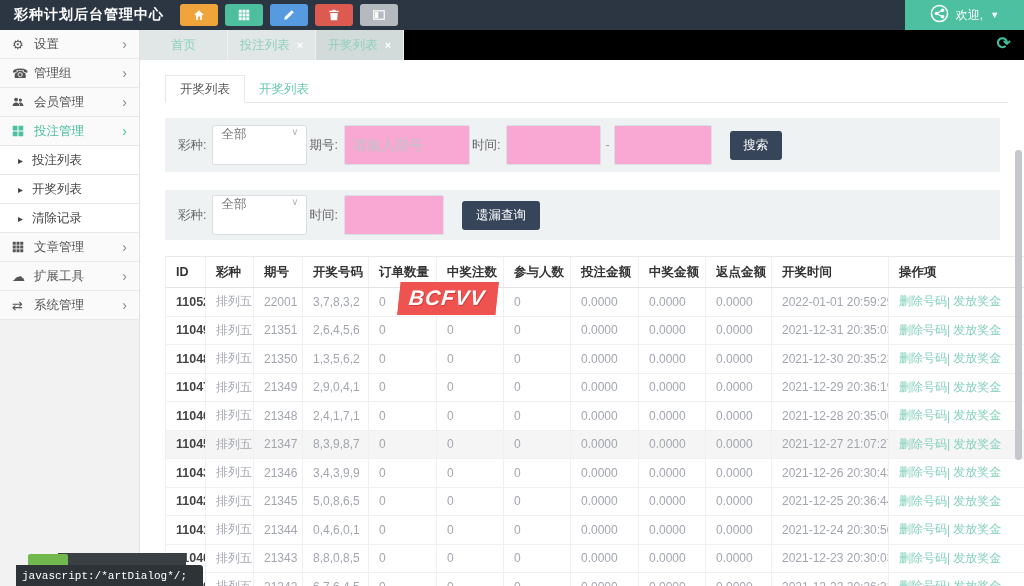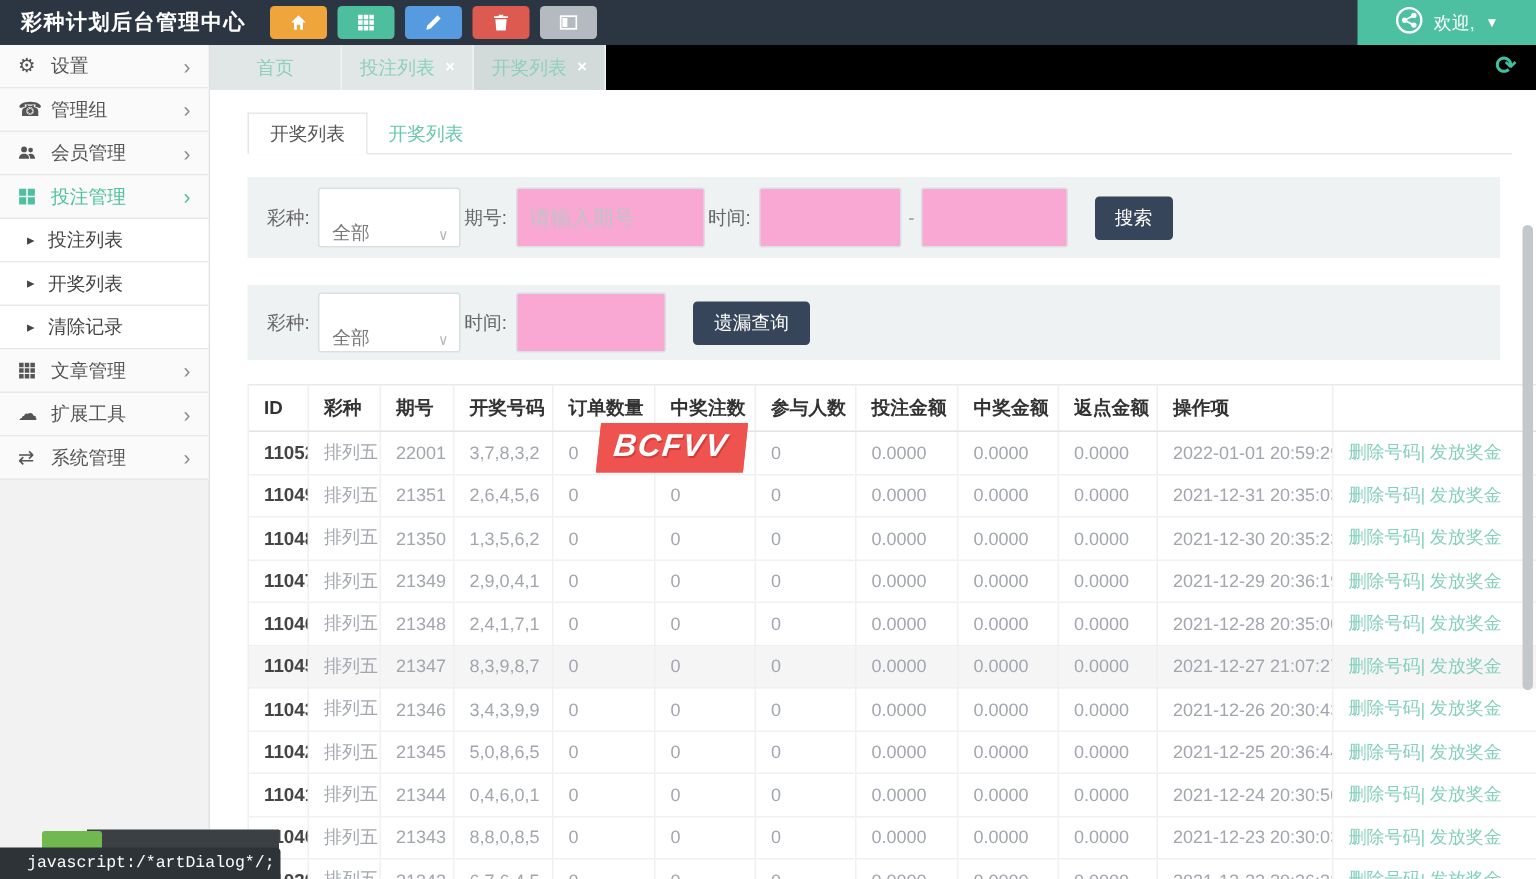--- a/index.html
+++ b/index.html
@@ -39,21 +39,21 @@
 
   .subtab-row { position:absolute; top:15px; left:25px; right:16px; height:28px; border-bottom:1px solid #e7e7e7; display:flex; }
   .subtab { height:28px; padding:0 14px; display:flex; align-items:center; font-size:12.5px; color:#67c8ae; cursor:pointer; margin-bottom:-1px; }
   .subtab.active { color:#555; background:#fff; border:1px solid #e7e7e7; border-bottom:1px solid #fff; }
 
   .filter-panel { position:absolute; left:25px; right:24px; background:#eff2f3; display:flex; align-items:center; padding:0 13px; font-size:12.5px; color:#666; }
   .filter-draw { top:58px; height:54px; }
   .filter-miss { top:130px; height:50px; }
   .f-label { margin:0 6px 0 2px; white-space:nowrap; }
   .f-label:first-child { margin-left:0; }
-  .f-select { width:95px; height:40px; background:#fff; border:1px solid #dcdfe1; border-radius:2px; display:flex; align-items:flex-end; padding:0 8px; color:#777; cursor:pointer;font-family:Liberation Mono, monospace; }
+  .f-select { width:95px; height:40px; background:#fff; border:1px solid #dcdfe1; border-radius:2px; display:flex; align-items:flex-start; padding:0 8px; color:#777; cursor:pointer; }
   .f-select .sel-caret { margin-left:auto; color:#b5b9bd; font-size:10px; }
   .f-input { height:40px; background:#f9a8d4; border:1px solid #dcdfe1; border-radius:2px; padding:0 8px; font-size:14px; color:#555; font-family:inherit; outline:none; }
   .f-input::placeholder { color:#bfc3c8; }
   .inp-issue { width:126px; }
   .inp-time1 { width:95px; }
   .inp-time2 { width:98px; }
   .inp-miss-time { width:100px; }
   .range-dash { margin:0 4px; color:#999; }
   .f-btn { height:29px; background:#36455a; color:#fff; border:none; border-radius:3px; font-size:12.5px; font-family:inherit; cursor:pointer; }
   .btn-search { width:52px; margin-left:18px; }
@@ -76,21 +76,21 @@
   .watermark { position:absolute; left:399px; top:282px; display:flex; align-items:center; z-index:5; pointer-events:none; }
   .wm-logo { background:#ef5350; color:#fff; font-style:italic; font-weight:bold; font-size:21px; letter-spacing:1px; padding:2px 10px 3px 8px; transform:skewX(-6deg); border:2px solid #ef5350; text-shadow:1px 1px 0 #d43b38; }
   .wm-site { margin-left:4px; font-size:27px; font-weight:bold; letter-spacing:2px; color:rgba(255,255,255,0.92); -webkit-text-stroke:1.2px #c7c7c7; text-shadow:0 0 2px rgba(150,150,150,0.45); white-space:nowrap; }
 
   
   .scroll-thumb { position:absolute; right:2px; top:150px; width:7px; height:310px; background:#c4c7cb; border-radius:4px; z-index:7; }
 
   
   .status-upper { position:absolute; left:58px; top:553px; width:128px; height:14px; background:#3b4045; z-index:8; }
   .status-green { position:absolute; left:28px; top:554px; width:40px; height:13px; background:#71b94e; border-radius:2px; z-index:8; }
-  .status-bar { position:absolute; left:0; top:565px; width:187px; height:21px; background:#2e3337; color:#fff; font-size:11px; font-family:"Liberation Mono","DejaVu Sans Mono",monospace; display:flex; align-items:center; padding-left:18px; border-radius:0 3px 0 0; z-index:9; white-space:nowrap; }
+  .status-bar { position:absolute; left:16px; top:565px; width:187px; height:21px; background:#2e3337; color:#fff; font-size:11px; font-family:"Liberation Mono","DejaVu Sans Mono",monospace; display:flex; align-items:center; padding-left:6px; border-radius:0 3px 0 0; z-index:9; white-space:nowrap; }
 </style>
 </head>
 <body>
 
 <div class="header">
   <div class="header-title">彩种计划后台管理中心</div>
   <div class="quickbar">
       <div class="qbtn" style="background: rgb(239, 164, 60);">
         <span style="display: flex;">
           <svg width="12" height="12" viewBox="0 0 16 16" fill="currentColor">
@@ -259,20 +259,21 @@
         <div class="t-cell">ID</div>
         <div class="t-cell">彩种</div>
         <div class="t-cell">期号</div>
         <div class="t-cell">开奖号码</div>
         <div class="t-cell">订单数量</div>
         <div class="t-cell">中奖注数</div>
         <div class="t-cell">参与人数</div>
         <div class="t-cell">投注金额</div>
         <div class="t-cell">中奖金额</div>
         <div class="t-cell">返点金额</div>
+        <div class="t-cell">开奖时间</div>
         <div class="t-cell">操作项</div>
       </div>
     <div class="t-body">
         <div class="t-row">
           <div class="t-cell c-id">11052</div>
           <div class="t-cell">排列五</div>
           <div class="t-cell">22001</div>
           <div class="t-cell">3,7,8,3,2</div>
           <div class="t-cell">0</div>
           <div class="t-cell">0</div>

